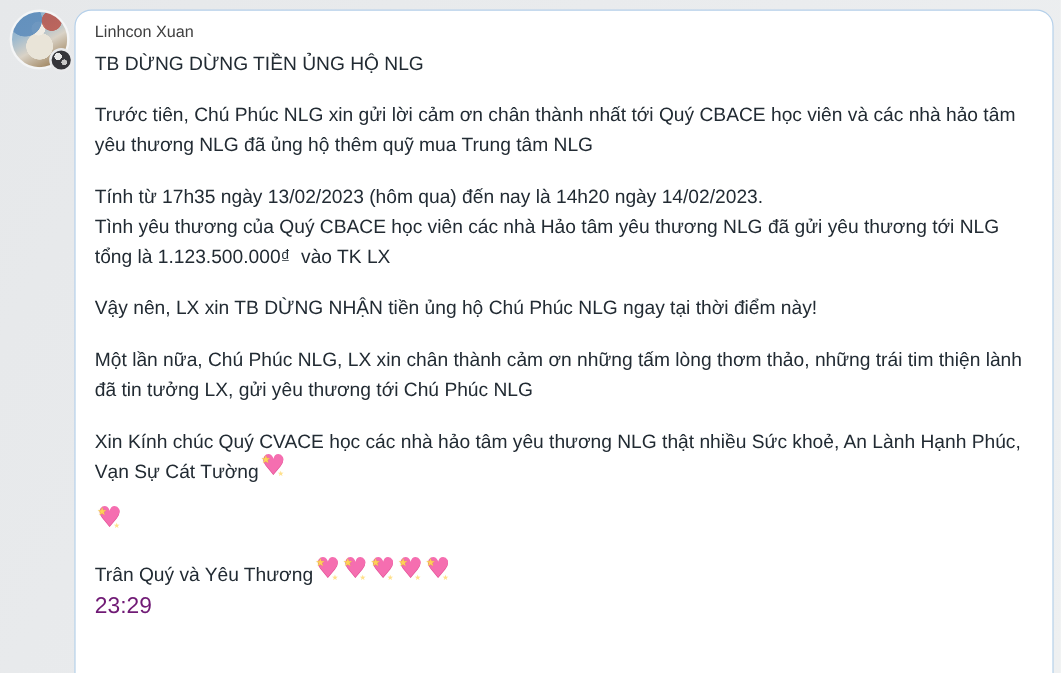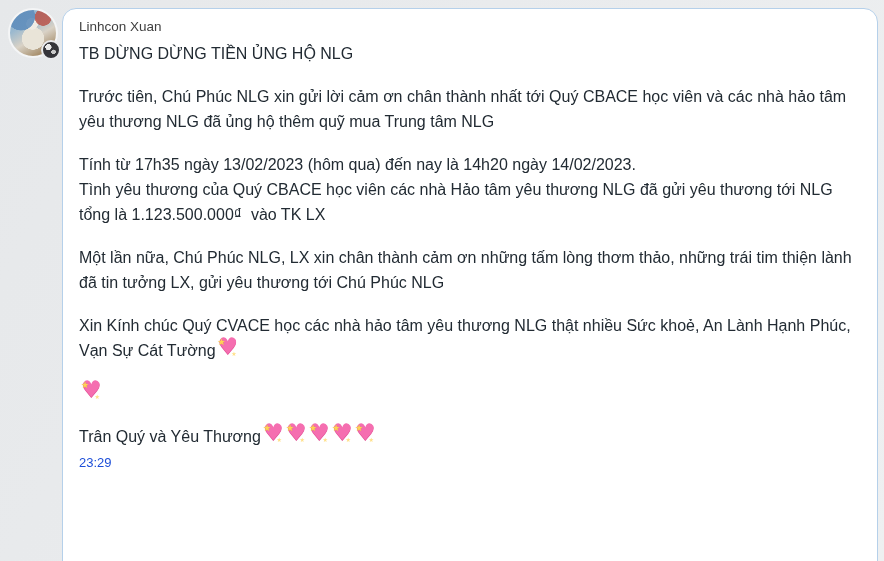--- a/index.html
+++ b/index.html
@@ -33,21 +33,21 @@
     background:#ffffff;border:1px solid #b5d0ea;border-radius:14px;
     padding:9px 18px 0 16px;
   }
   .sender{font-size:13.5px;line-height:17px;color:#404040;margin:0 0 6px 0;cursor:pointer;}
   .title{font-size:16px;line-height:25px;color:#222b33;}
   .para{
     margin:18px 0 0 0;font-size:16px;line-height:25px;color:#222b33;
     white-space:pre-wrap;word-wrap:break-word;
   }
   .paragraphs{margin-top:2px;}
-  .timestamp{margin-top:6px;font-size:13px;line-height:16px;color:#1d4ed8;}
+  .timestamp{margin-top:6px;font-size:19px;line-height:16px;color:#701a75;}
   .heart{
     position:relative;display:inline-block;width:21px;height:19px;margin-left:2px;
     vertical-align:-3px;font-family:"DejaVu Sans",sans-serif;
   }
   .heart .hg{position:absolute;left:0;top:-5px;font-size:23px;line-height:23px;color:#f56eb0;text-shadow:0 1px 0 #e25095;}
   .heart .hs{position:absolute;left:0;top:-2px;font-size:9px;line-height:9px;color:#ffd257;text-shadow:0 0 1px #caa43c;}
   .heart .hs2{position:absolute;right:2px;bottom:2px;font-size:6px;line-height:6px;color:#ffe08a;}
 </style>
 </head>
 <body>
@@ -58,20 +58,21 @@
     <div class="avatar-badge"></div>
   </div>
 
   <div class="bubble">
     <div class="sender">Linhcon Xuan</div>
     <div class="title">TB DỪNG DỪNG TIỀN ỦNG HỘ NLG</div>
     <div class="paragraphs">
         <p class="para"><span>Trước tiên, Chú Phúc NLG xin gửi lời cảm ơn chân thành nhất tới Quý CBACE học viên và các nhà hảo tâm yêu thương NLG đã ủng hộ thêm quỹ mua Trung tâm NLG</span><span class="hearts"></span></p>
         <p class="para"><span>Tính từ 17h35 ngày 13/02/2023 (hôm qua) đến nay là 14h20 ngày 14/02/2023.
 Tình yêu thương của Quý CBACE học viên các nhà Hảo tâm yêu thương NLG đã gửi yêu thương tới NLG tổng là 1.123.500.000₫  vào TK LX</span><span class="hearts"></span></p>
+        <p class="para"><span>Vậy nên, LX xin TB DỪNG NHẬN tiền ủng hộ Chú Phúc NLG ngay tại thời điểm này!</span><span class="hearts"></span></p>
         <p class="para"><span>Một lần nữa, Chú Phúc NLG, LX xin chân thành cảm ơn những tấm lòng thơm thảo, những trái tim thiện lành đã tin tưởng LX, gửi yêu thương tới Chú Phúc NLG</span><span class="hearts"></span></p>
         <p class="para"><span>Xin Kính chúc Quý CVACE học các nhà hảo tâm yêu thương NLG thật nhiều Sức khoẻ, An Lành Hạnh Phúc, Vạn Sự Cát Tường</span><span class="hearts"><span class="heart"><span class="hg">♥</span><span class="hs">★</span><span class="hs2">★</span></span></span></p>
         <p class="para"><span class="hearts"><span class="heart"><span class="hg">♥</span><span class="hs">★</span><span class="hs2">★</span></span></span></p>
         <p class="para"><span>Trân Quý và Yêu Thương</span><span class="hearts"><span class="heart"><span class="hg">♥</span><span class="hs">★</span><span class="hs2">★</span></span><span class="heart"><span class="hg">♥</span><span class="hs">★</span><span class="hs2">★</span></span><span class="heart"><span class="hg">♥</span><span class="hs">★</span><span class="hs2">★</span></span><span class="heart"><span class="hg">♥</span><span class="hs">★</span><span class="hs2">★</span></span><span class="heart"><span class="hg">♥</span><span class="hs">★</span><span class="hs2">★</span></span></span></p>
       </div>
     <div class="timestamp">23:29</div>
   </div>
 </div>
 
 </body></html>

